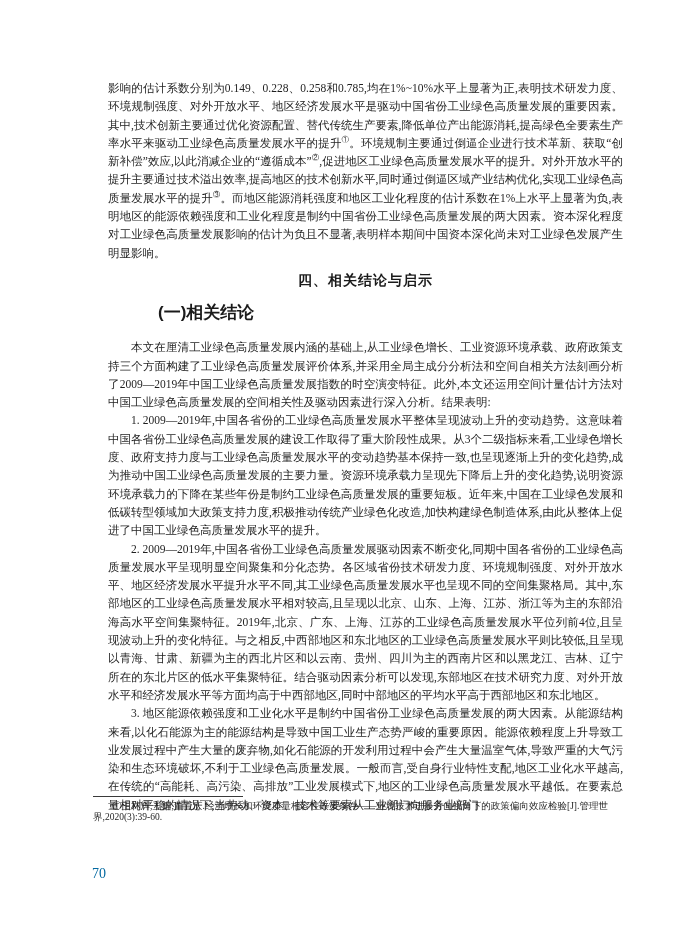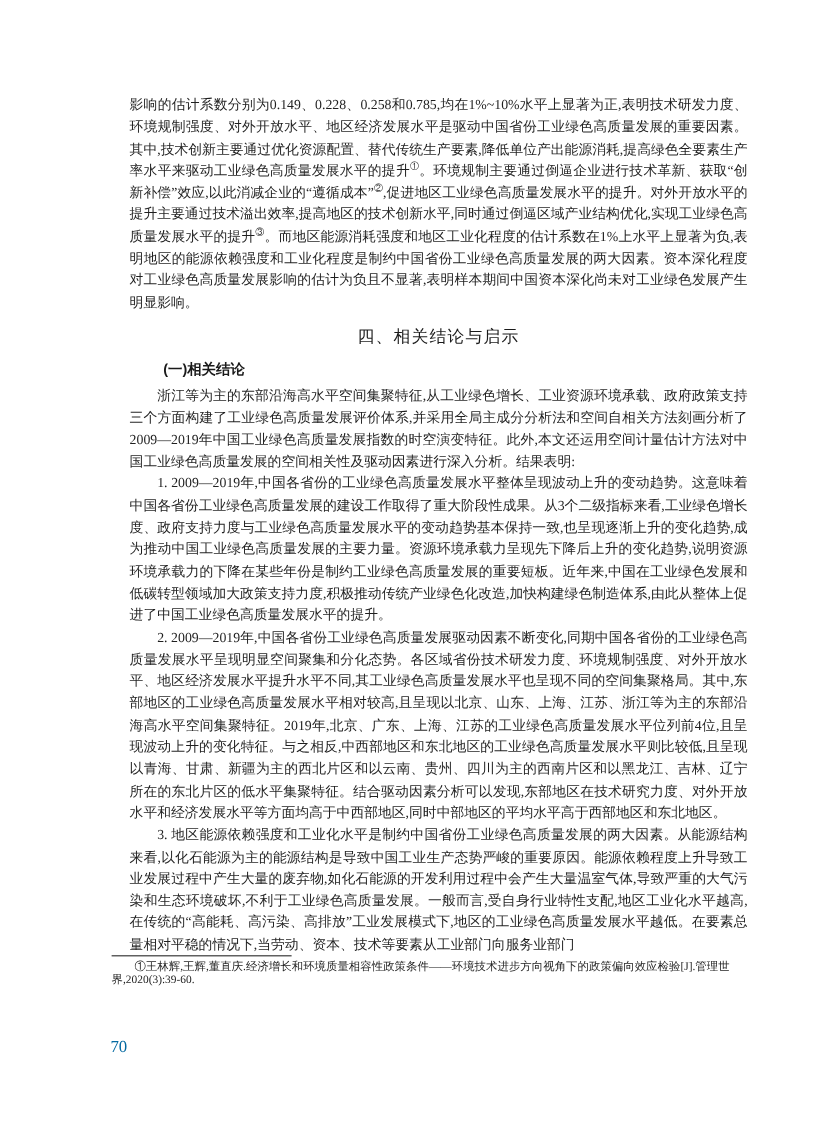--- a/index.html
+++ b/index.html
@@ -16,35 +16,35 @@
     color: #1f1f1f;
     font-size: 11.5px;
     line-height: 18.3px;
     text-align: justify;
     text-justify: inter-ideograph;
   }
   .text-block p { margin: 0; text-indent: 2em; }
   .text-block p.continued { text-indent: 0; }
   .section-heading {
     font-family: "Liberation Sans", "DejaVu Sans", sans-serif;
-    font-weight: normal;
+    font-weight: bold;
     font-size: 14px;
     line-height: 16px;
     text-align: center;
     text-indent: 0;
     margin: 10px 0 11px 0;
     color: #1a1a1a;
     letter-spacing: 1px;
   }
   .subsection-heading {
     font-family: "Liberation Sans", "DejaVu Sans", sans-serif;
     font-weight: bold;
-    font-size: 12px;
+    font-size: 17px;
     line-height: 18.3px;
-    margin: 4px;
+    margin: 16px;
     text-indent: 2em;
     color: #1a1a1a;
   }
   sup.fn-ref {
     font-size: 7.5px;
     line-height: 0;
     vertical-align: super;
   }
   .fn-rule {
     position: absolute;
@@ -73,21 +73,21 @@
 </head>
 <body>
 
 <div class="text-block">
   <p class="continued">影响的估计系数分别为0.149、0.228、0.258和0.785,均在1%~10%水平上显著为正,表明技术研发力度、环境规制强度、对外开放水平、地区经济发展水平是驱动中国省份工业绿色高质量发展的重要因素。其中,技术创新主要通过优化资源配置、替代传统生产要素,降低单位产出能源消耗,提高绿色全要素生产率水平来驱动工业绿色高质量发展水平的提升<sup class="fn-ref">①</sup>。环境规制主要通过倒逼企业进行技术革新、获取“创新补偿”效应,以此消减企业的“遵循成本”<sup class="fn-ref">②</sup>,促进地区工业绿色高质量发展水平的提升。对外开放水平的提升主要通过技术溢出效率,提高地区的技术创新水平,同时通过倒逼区域产业结构优化,实现工业绿色高质量发展水平的提升<sup class="fn-ref">③</sup>。而地区能源消耗强度和地区工业化程度的估计系数在1%上水平上显著为负,表明地区的能源依赖强度和工业化程度是制约中国省份工业绿色高质量发展的两大因素。资本深化程度对工业绿色高质量发展影响的估计为负且不显著,表明样本期间中国资本深化尚未对工业绿色发展产生明显影响。</p>
 
   <h1 class="section-heading">四、相关结论与启示</h1>
 
   <h2 class="subsection-heading">(一)相关结论</h2>
 
-  <p>浙江等为主的东部沿海高水平空间集聚特征,从工业绿色增长、工业资源环境承载、政府政策支持三个方面构建了工业绿色高质量发展评价体系,并采用全局主成分分析法和空间自相关方法刻画分析了2009—2019年中国工业绿色高质量发展指数的时空演变特征。此外,本文还运用空间计量估计方法对中国工业绿色高质量发展的空间相关性及驱动因素进行深入分析。结果表明:</p>
+  <p>本文在厘清工业绿色高质量发展内涵的基础上,从工业绿色增长、工业资源环境承载、政府政策支持三个方面构建了工业绿色高质量发展评价体系,并采用全局主成分分析法和空间自相关方法刻画分析了2009—2019年中国工业绿色高质量发展指数的时空演变特征。此外,本文还运用空间计量估计方法对中国工业绿色高质量发展的空间相关性及驱动因素进行深入分析。结果表明:</p>
 
   <p>1. 2009—2019年,中国各省份的工业绿色高质量发展水平整体呈现波动上升的变动趋势。这意味着中国各省份工业绿色高质量发展的建设工作取得了重大阶段性成果。从3个二级指标来看,工业绿色增长度、政府支持力度与工业绿色高质量发展水平的变动趋势基本保持一致,也呈现逐渐上升的变化趋势,成为推动中国工业绿色高质量发展的主要力量。资源环境承载力呈现先下降后上升的变化趋势,说明资源环境承载力的下降在某些年份是制约工业绿色高质量发展的重要短板。近年来,中国在工业绿色发展和低碳转型领域加大政策支持力度,积极推动传统产业绿色化改造,加快构建绿色制造体系,由此从整体上促进了中国工业绿色高质量发展水平的提升。</p>
 
   <p>2. 2009—2019年,中国各省份工业绿色高质量发展驱动因素不断变化,同期中国各省份的工业绿色高质量发展水平呈现明显空间聚集和分化态势。各区域省份技术研发力度、环境规制强度、对外开放水平、地区经济发展水平提升水平不同,其工业绿色高质量发展水平也呈现不同的空间集聚格局。其中,东部地区的工业绿色高质量发展水平相对较高,且呈现以北京、山东、上海、江苏、浙江等为主的东部沿海高水平空间集聚特征。2019年,北京、广东、上海、江苏的工业绿色高质量发展水平位列前4位,且呈现波动上升的变化特征。与之相反,中西部地区和东北地区的工业绿色高质量发展水平则比较低,且呈现以青海、甘肃、新疆为主的西北片区和以云南、贵州、四川为主的西南片区和以黑龙江、吉林、辽宁所在的东北片区的低水平集聚特征。结合驱动因素分析可以发现,东部地区在技术研究力度、对外开放水平和经济发展水平等方面均高于中西部地区,同时中部地区的平均水平高于西部地区和东北地区。</p>
 
   <p>3. 地区能源依赖强度和工业化水平是制约中国省份工业绿色高质量发展的两大因素。从能源结构来看,以化石能源为主的能源结构是导致中国工业生产态势严峻的重要原因。能源依赖程度上升导致工业发展过程中产生大量的废弃物,如化石能源的开发利用过程中会产生大量温室气体,导致严重的大气污染和生态环境破坏,不利于工业绿色高质量发展。一般而言,受自身行业特性支配,地区工业化水平越高,在传统的“高能耗、高污染、高排放”工业发展模式下,地区的工业绿色高质量发展水平越低。在要素总量相对平稳的情况下,当劳动、资本、技术等要素从工业部门向服务业部门</p>
 </div>
 
 <div class="fn-rule"></div>
 

